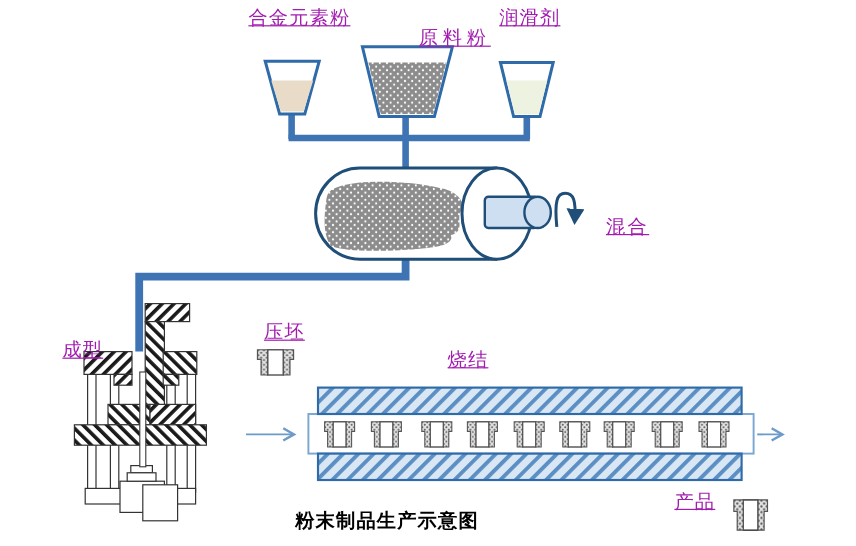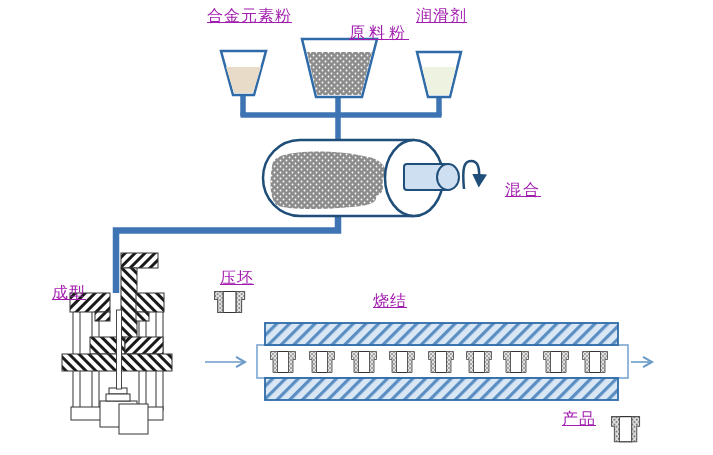--- a/index.html
+++ b/index.html
@@ -149,14 +149,15 @@
 </svg>
 
 <div class="lbl" style="left:207px;top:7px;">合金元素粉</div>
 <div class="lbl" style="left:321px;top:24px;letter-spacing:4px;margin-left:28px;">原料粉</div>
 <div class="lbl" style="left:416px;top:7px;text-align:center;">润滑剂</div>
 <div class="lbl" style="left:505px;top:181px;letter-spacing:2px;">混合</div>
 <div class="lbl" style="left:52px;top:251px;margin-top:33px;">成型</div>
 <div class="lbl" style="left:220px;top:269px;">压坯</div>
 <div class="lbl" style="left:373px;top:292px;text-align:center;">烧结</div>
 <div class="lbl" style="left:562px;top:410px;">产品</div>
+<div class="title" style="left:246px;top:424px;">粉末制品生产示意图</div>
 
 </div>
 
 </body></html>

